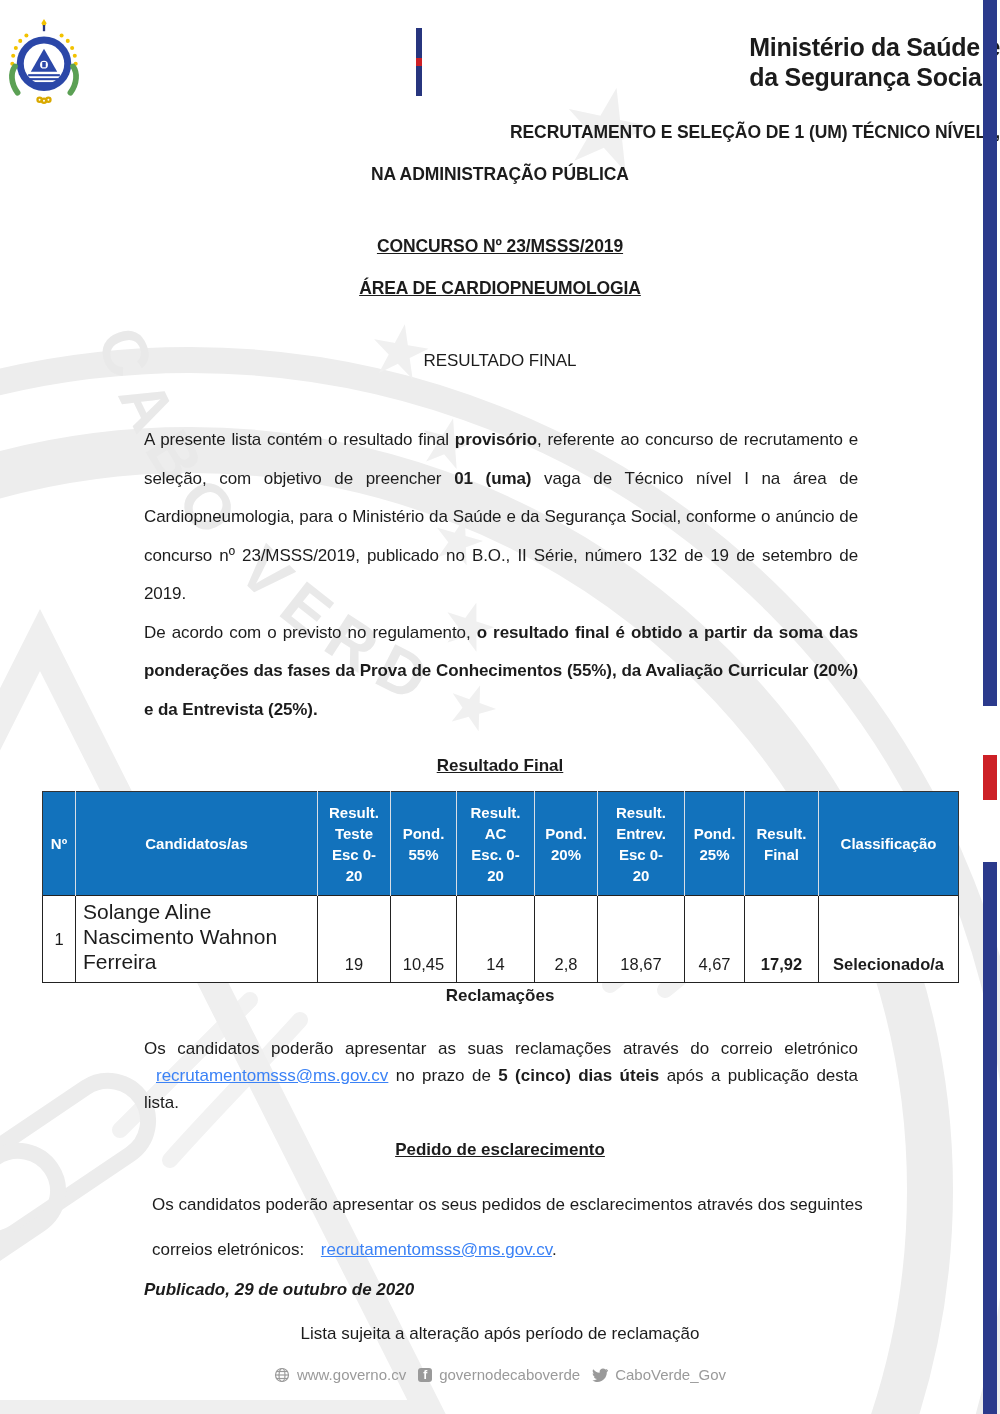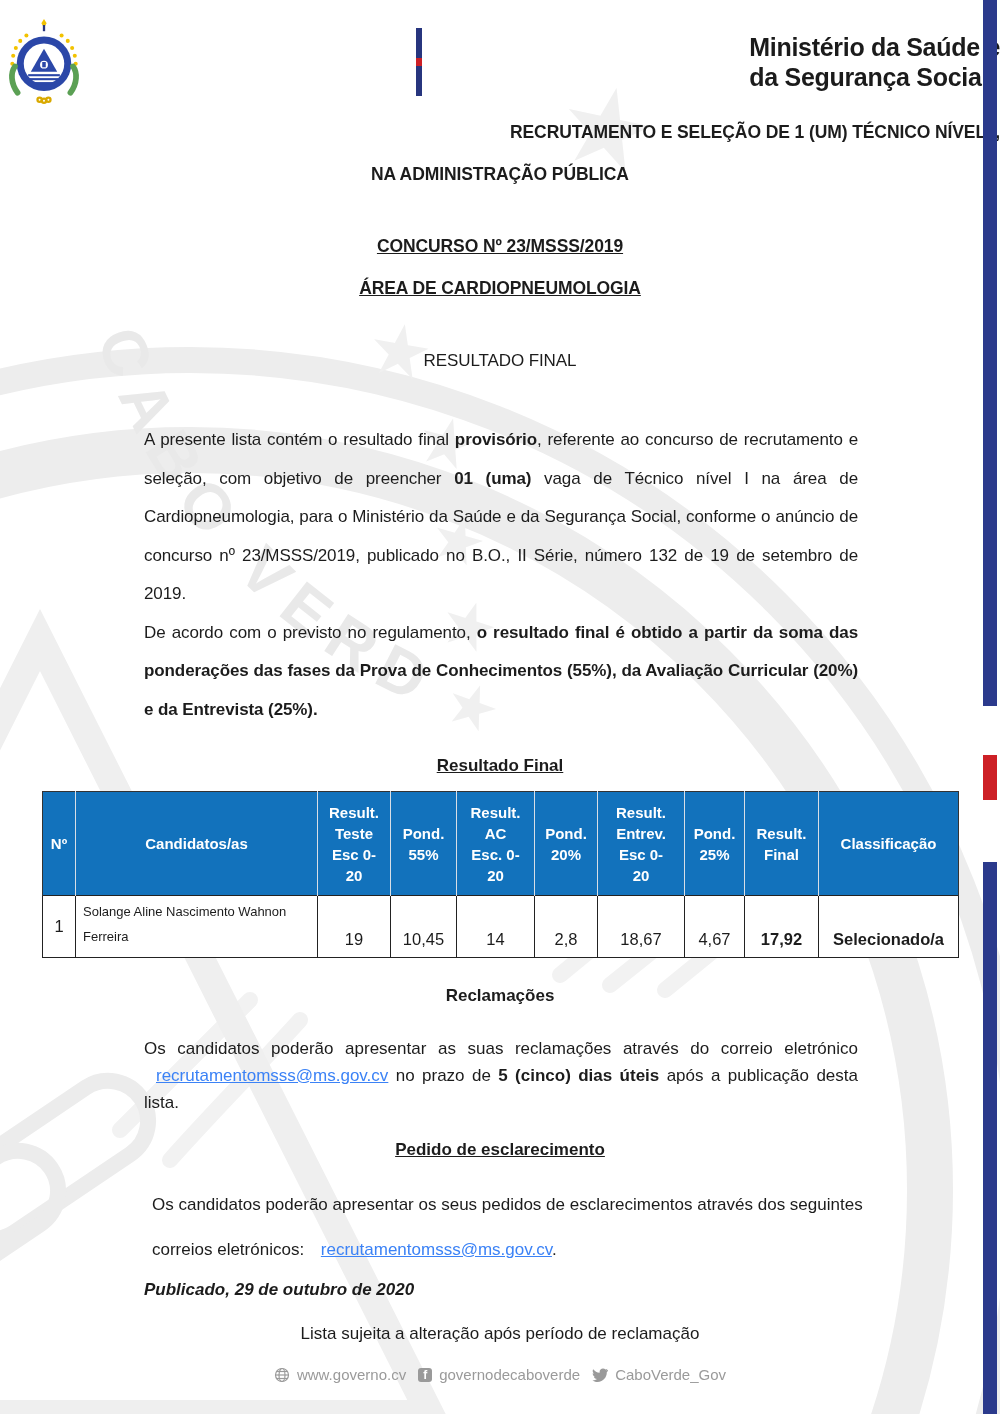--- a/index.html
+++ b/index.html
@@ -48,21 +48,21 @@
     height:104px; padding:4px 1px;
   }
   .result-table th:first-child{ border-left:1px solid #333;margin-top:32px; }
   .result-table th:last-child{ border-right:1px solid #333; }
   .result-table{ border:1px solid #333; }
   .result-table td{
     border:1px solid #222; background:#ffffff; font-size:16.5px;
     height:62px; text-align:center; vertical-align:bottom; padding:3px 4px 8px 4px;
   }
   .result-table td.cell-num{ vertical-align:middle; padding-bottom:3px; }
-  .result-table td.cell-name{ text-align:left; vertical-align:middle; line-height:25px; font-size:13px; padding-left:7px; }
+  .result-table td.cell-name{ text-align:left; vertical-align:middle; line-height:25px; font-size:21px; padding-left:7px; }
   .result-table td.cell-final, .result-table td.cell-class{ font-weight:bold; }
   
   .sec-heading{ font-size:17px; font-weight:bold; }
   .recl-heading{ top:986px; }
   .recl-par{ position:absolute; top:1035px; left:144px; width:714px; z-index:1;
     font-size:17px; line-height:27px; text-align:justify; }
   .pedido-heading{ top:1140px; }
   .pedido-par{ position:absolute; top:1182px; left:152px; width:712px; z-index:1;
     font-size:17px; line-height:45px; }
   .email-link{ color:#3b82f6; text-decoration:underline; cursor:pointer;margin-left:12px; }

